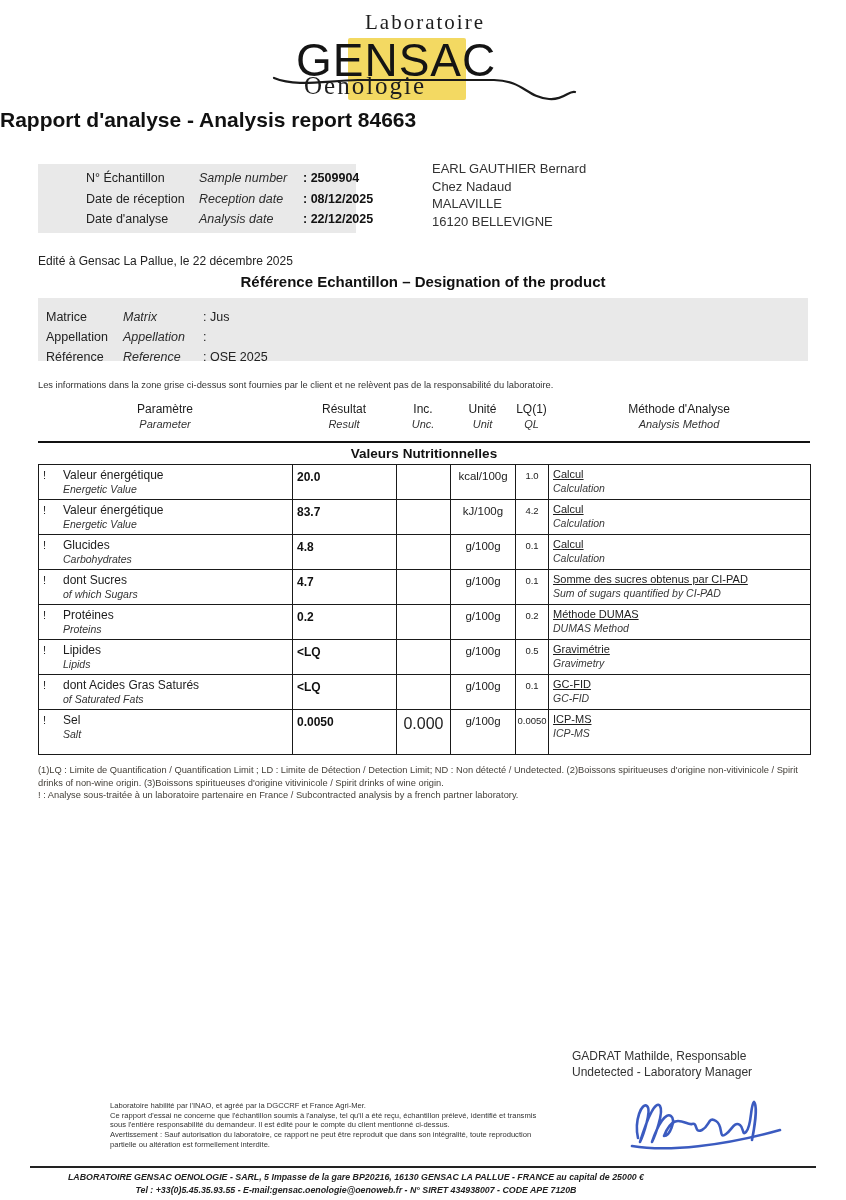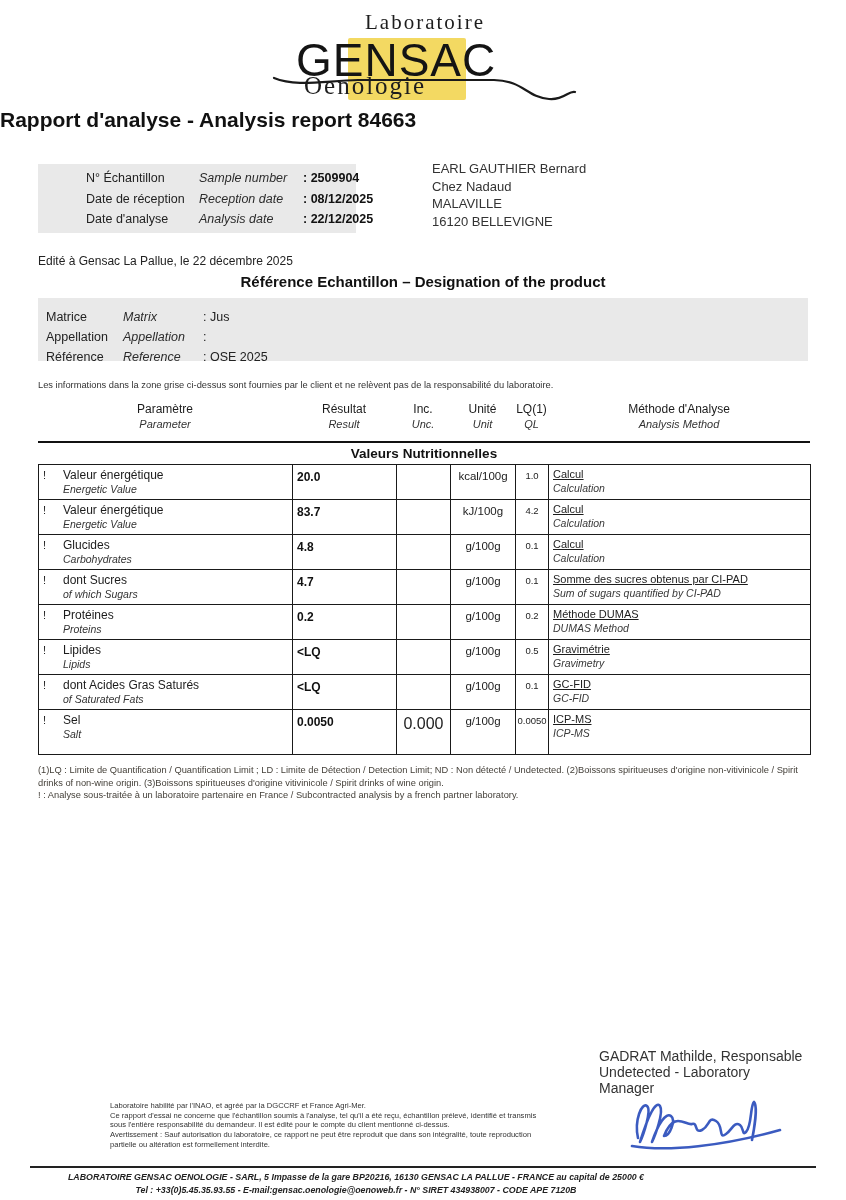--- a/index.html
+++ b/index.html
@@ -51,21 +51,21 @@
   .rcell{text-align:left;font-weight:bold;font-size:12px;color:#111;padding-top:5px !important;}
   .icell{text-align:center;font-size:16px;color:#222;padding-top:5px !important;}
   .ucell{text-align:center;font-size:11.5px;color:#1c1c1c;padding-top:5px !important;}
   .qcell{text-align:center;font-size:9.5px;color:#1c1c1c;padding:5px 1px 0 1px !important;}
   .mcell .fr{font-size:11px;color:#1c1c1c;line-height:13.5px;text-decoration:underline;}
   .mcell .en{font-size:10.5px;font-style:italic;color:#383838;line-height:13px;}
   
   .footnotes{left:38px;top:764px;width:772px;font-size:9.3px;line-height:12.5px;color:#45413a;}
   .footnotes p{margin:0;}
   
-  .sig-name{left:599px;top:1048px;width:210px;font-size:14px;line-height:16px;color:#333;}
+  .sig-name{left:572px;top:1048px;width:210px;font-size:12px;line-height:16px;color:#333;}
   .sig-svg{left:628px;top:1086px;}
   
   .legal{left:110px;top:1101px;width:442px;font-size:7.6px;line-height:9.7px;color:#333;}
   .legal p{margin:0;}
   .pagenum{left:0;top:1149px;width:846px;text-align:center;font-size:10px;font-weight:600;color:#333;}
   .footer-rule{left:30px;top:1166px;width:786px;border-top:2px solid #222;height:0;}
   .footer{left:0;top:1171px;width:712px;text-align:center;font-size:8.8px;font-weight:bold;color:#222;line-height:13px;font-style:italic;}
 </style>
 </head>
 <body>

